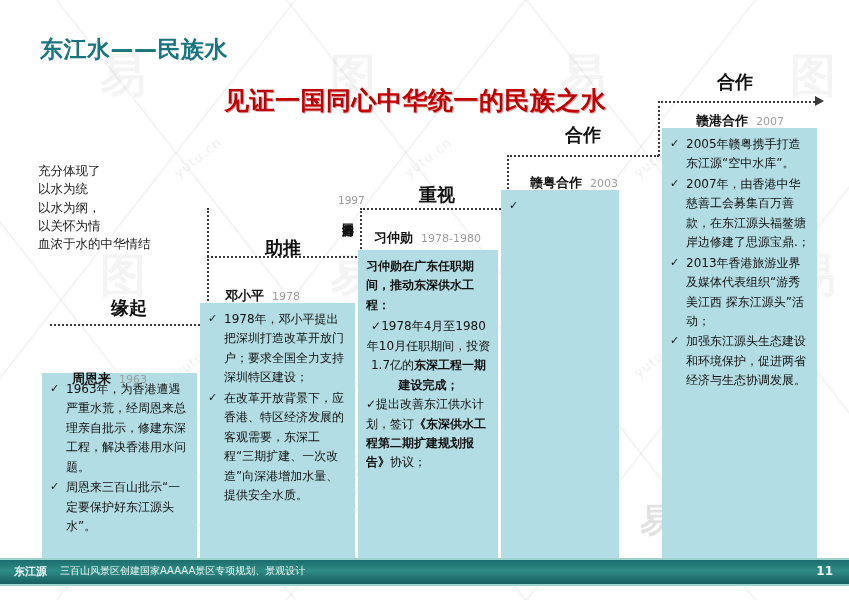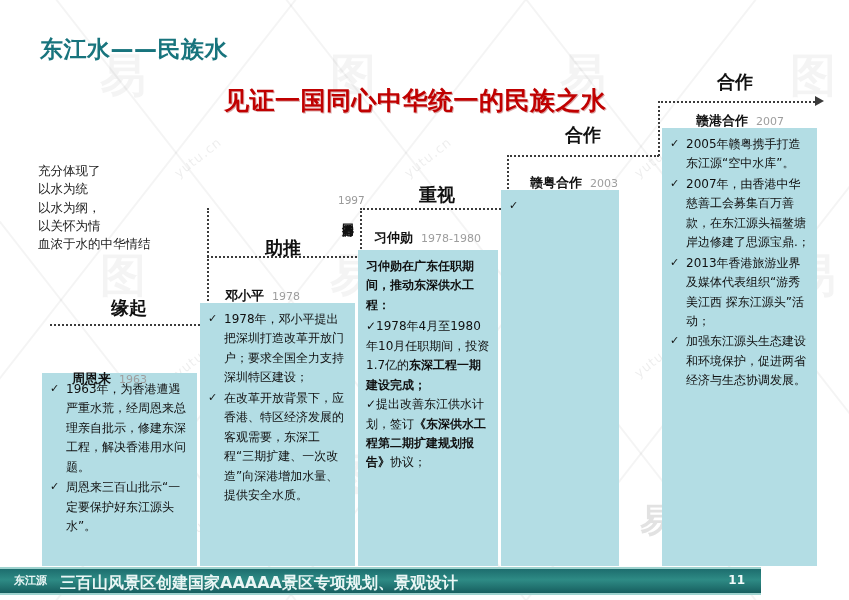--- a/index.html
+++ b/index.html
@@ -193,43 +193,43 @@
   .panel .plain .sub {
     font-weight: normal;
   }
   .panel .plain .sub b { font-weight: bold; }
   b { font-weight: normal; }
 
   
   #footer-bar {
     position: absolute;
     left: 0;
-    bottom: 5px;
-    width: 761px;
+    bottom: 14px;
+    width: 849px;
     height: 24px;
     background: linear-gradient(180deg,#1d6d6e 0%, #2e8b85 45%, #175e5f 100%);
     border-top: 2px solid #9fd3cf;
     border-bottom: 2px solid #9fd3cf;
     z-index: 30;
   }
   #footer-left {
     position: absolute;
     left: 14px;
     top: 4px;
     font-size: 11px;
     font-weight: bold;
     color: #eaf6f5;
     white-space: nowrap;
   }
   #footer-sub {
     position: absolute;
     left: 60px;
     top: 4px;
-    font-size: 16px;
-    font-weight: bold;
+    font-size: 10px;
+    font-weight: normal;
     color: #eaf6f5;
     white-space: nowrap;
   }
   #footer-page {
     position: absolute;
     right: 16px;
     top: 4px;
     font-size: 12px;
     font-weight: bold;
     color: #f2fbfa;
@@ -333,21 +333,21 @@
   <div class="panel" style="left:200px; top:303px; width:155px; height:263px;">
     <ul>
       <li><span class="tick">✓</span><span>1978年，邓小平提出把深圳打造改革开放门户；要求全国全力支持深圳特区建设；</span></li>
       <li><span class="tick">✓</span><span>在改革开放背景下，应香港、特区经济发展的客观需要，<b>东深工程“三期扩建、一次改造”向深港增加水量、提供安全水质。</b></span></li>
     </ul>
   </div>
 
   <div class="panel" style="left:358px; top:250px; width:140px; height:316px;">
     <div class="plain">
       <span>习仲勋在广东任职期间，推动东深供水工程：</span>
-      <div class="sub" style="margin-top:2px;">✓1978年4月至1980年10月任职期间，投资1.7亿的<b>东深工程一期建设完成；</b></div>
+      <div class="sub" style="margin-top:2px;text-align:center;">✓1978年4月至1980年10月任职期间，投资1.7亿的<b>东深工程一期建设完成；</b></div>
       <div class="sub">✓提出改善东江供水计划，签订<b>《东深供水工程第二期扩建规划报告》</b>协议；</div>
     </div>
   </div>
 
   <div class="panel" style="left:501px; top:190px; width:118px; height:376px;">
     <ul>
       <li><span class="tick">✓</span></li>
     </ul>
   </div>
 

